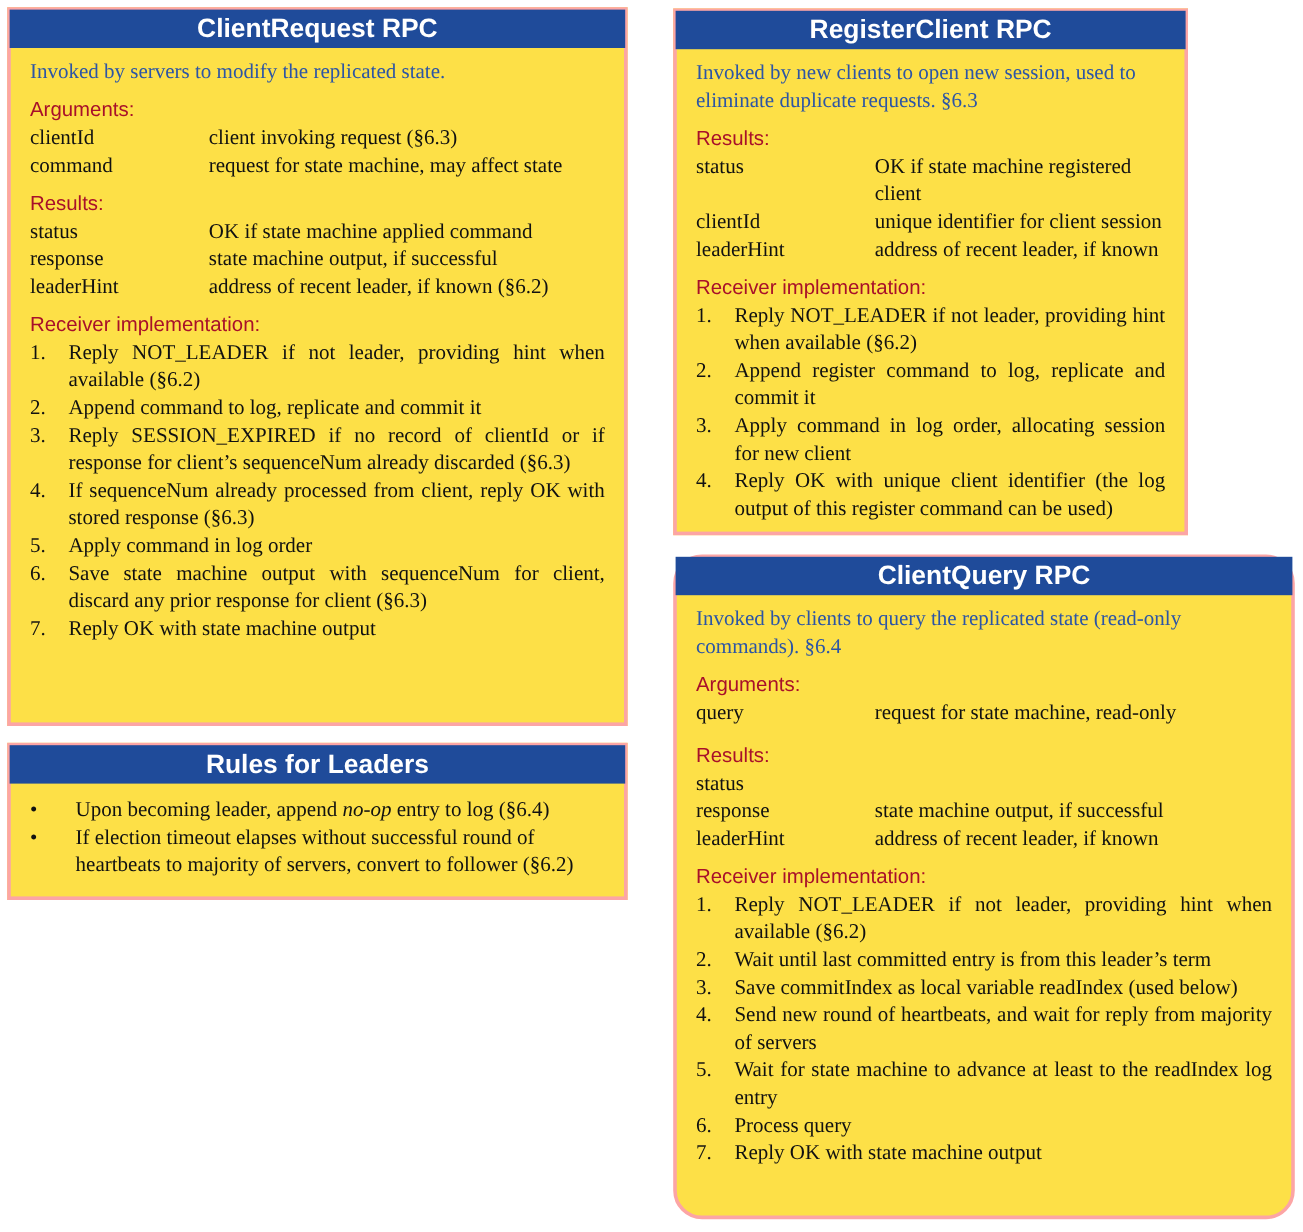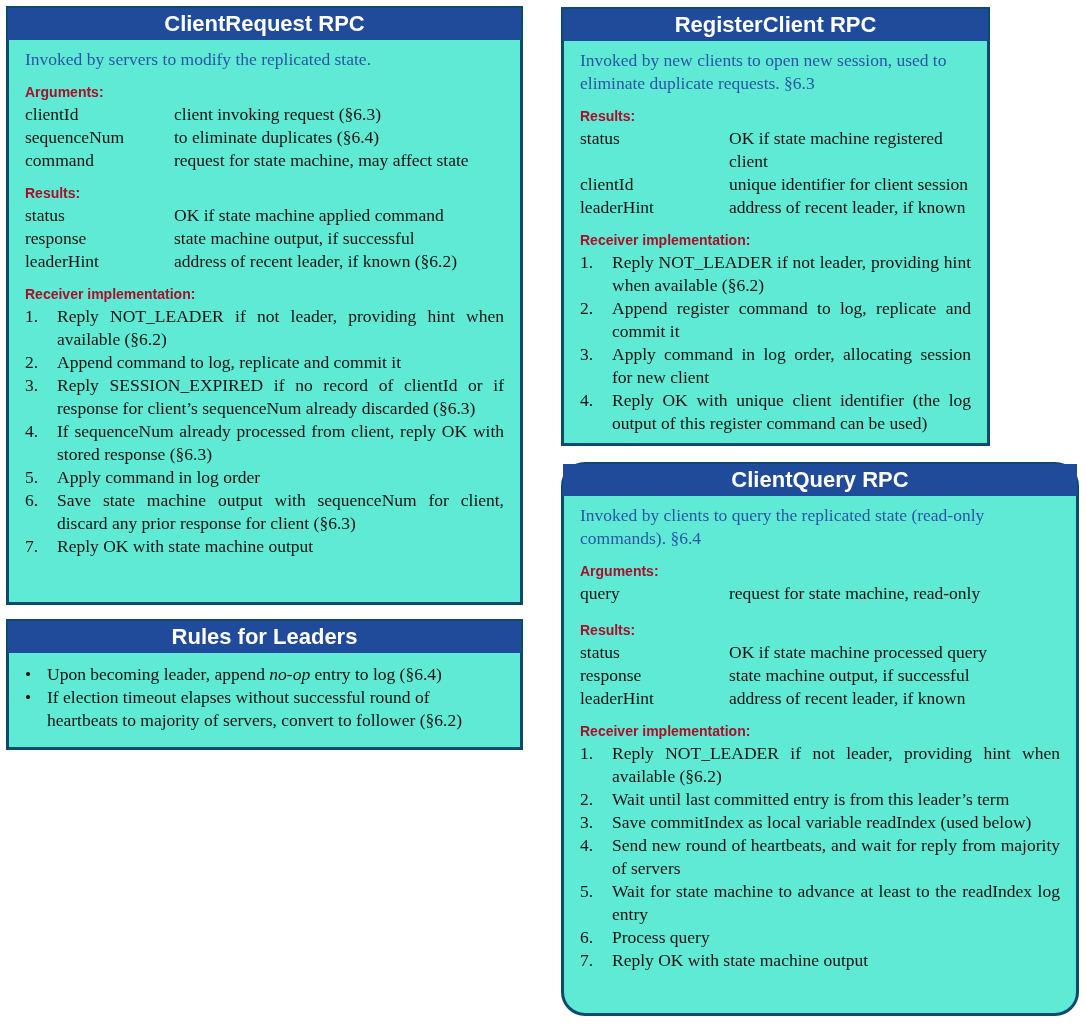--- a/index.html
+++ b/index.html
@@ -1,20 +1,20 @@
 <!DOCTYPE html>
 <html><head>
 <meta charset="utf-8">
 <style>
   html, body { margin: 0; padding: 0; background: #ffffff; }
   body { width: 1086px; height: 1027px; position: relative; overflow: hidden; }
   .box {
     position: absolute;
-    border: 3px solid #0c4a6e;
-    background: #5eead4;
+    border: 3px solid #fca5a5;
+    background: #fde047;
     box-sizing: border-box;
   }
   .box-header {
     background: #1f4b9a;
     color: #ffffff;
     font-family: "Liberation Sans", sans-serif;
     font-weight: bold;
     font-size: 22px;
     text-align: center;
     height: 32px;
@@ -24,59 +24,55 @@
   .box-body {
     padding: 6px 16px 8px 16px;
     font-family: "Liberation Serif", serif;
     font-size: 17.5px;
     line-height: 23px;
     color: #111111;
   }
   .desc { color: #2c55a6; margin: 2px 0 10px 0; }
   .sect {
     font-family: "Liberation Sans", sans-serif;
-    font-weight: bold;
-    font-size: 14px;
+    font-weight: normal;
+    font-size: 17px;
     color: #a8102a;
     margin-top: 10px;
     line-height: 22px;
   }
   .row { display: flex; }
   .row .k { font-weight: normal; flex: 0 0 auto; }
   .row .v { flex: 1 1 auto; }
   .lbl-w1 .k { width: 149px; }
   .lbl-w2 .k { width: 149px; }
   ol.steps { list-style: none; margin: 0; padding: 0; }
   ol.steps li { display: flex; }
   ol.steps li .n { flex: 0 0 32px; }
   ol.steps li .t { flex: 1 1 auto; text-align: justify; }
   ul.bullets { list-style: none; margin: 0; padding: 0; }
   ul.bullets li { display: flex; }
   ul.bullets li .b { flex: 0 0 22px; }
-  ul.bullets li .t { flex: 1 1 auto; }
+  ul.bullets li .t { flex: 1 1 auto; margin-left: 16px; }
   i { font-style: italic; }
 </style>
 </head>
 <body>
 
 <div class="box" style="left:6px; top:6px; width:517px; height:599px;">
   <div class="box-header">ClientRequest RPC</div>
   <div class="box-body">
     <div class="desc">Invoked by servers to modify the replicated state.</div>
     <div class="sect">Arguments:</div>
     <div class="lbl-w1">
       <div class="row">
           <span class="k">clientId</span>
           <span class="v">client invoking request (§6.3)</span>
         </div>
       <div class="row">
-          <span class="k">sequenceNum</span>
-          <span class="v">to eliminate duplicates (§6.4)</span>
-        </div>
-      <div class="row">
           <span class="k">command</span>
           <span class="v">request for state machine, may affect state</span>
         </div>
     </div>
     <div class="sect">Results:</div>
     <div class="lbl-w1">
       <div class="row">
           <span class="k">status</span>
           <span class="v">OK if state machine applied command</span>
         </div>
@@ -188,21 +184,20 @@
     <div class="lbl-w2">
       <div class="row">
           <span class="k">query</span>
           <span class="v">request for state machine, read-only</span>
         </div>
     </div>
     <div class="sect" style="margin-top:14px;">Results:</div>
     <div class="lbl-w2">
       <div class="row">
           <span class="k">status</span>
-          <span class="v">OK if state machine processed query</span>
         </div>
       <div class="row">
           <span class="k">response</span>
           <span class="v">state machine output, if successful</span>
         </div>
       <div class="row">
           <span class="k">leaderHint</span>
           <span class="v">address of recent leader, if known</span>
         </div>
     </div>

